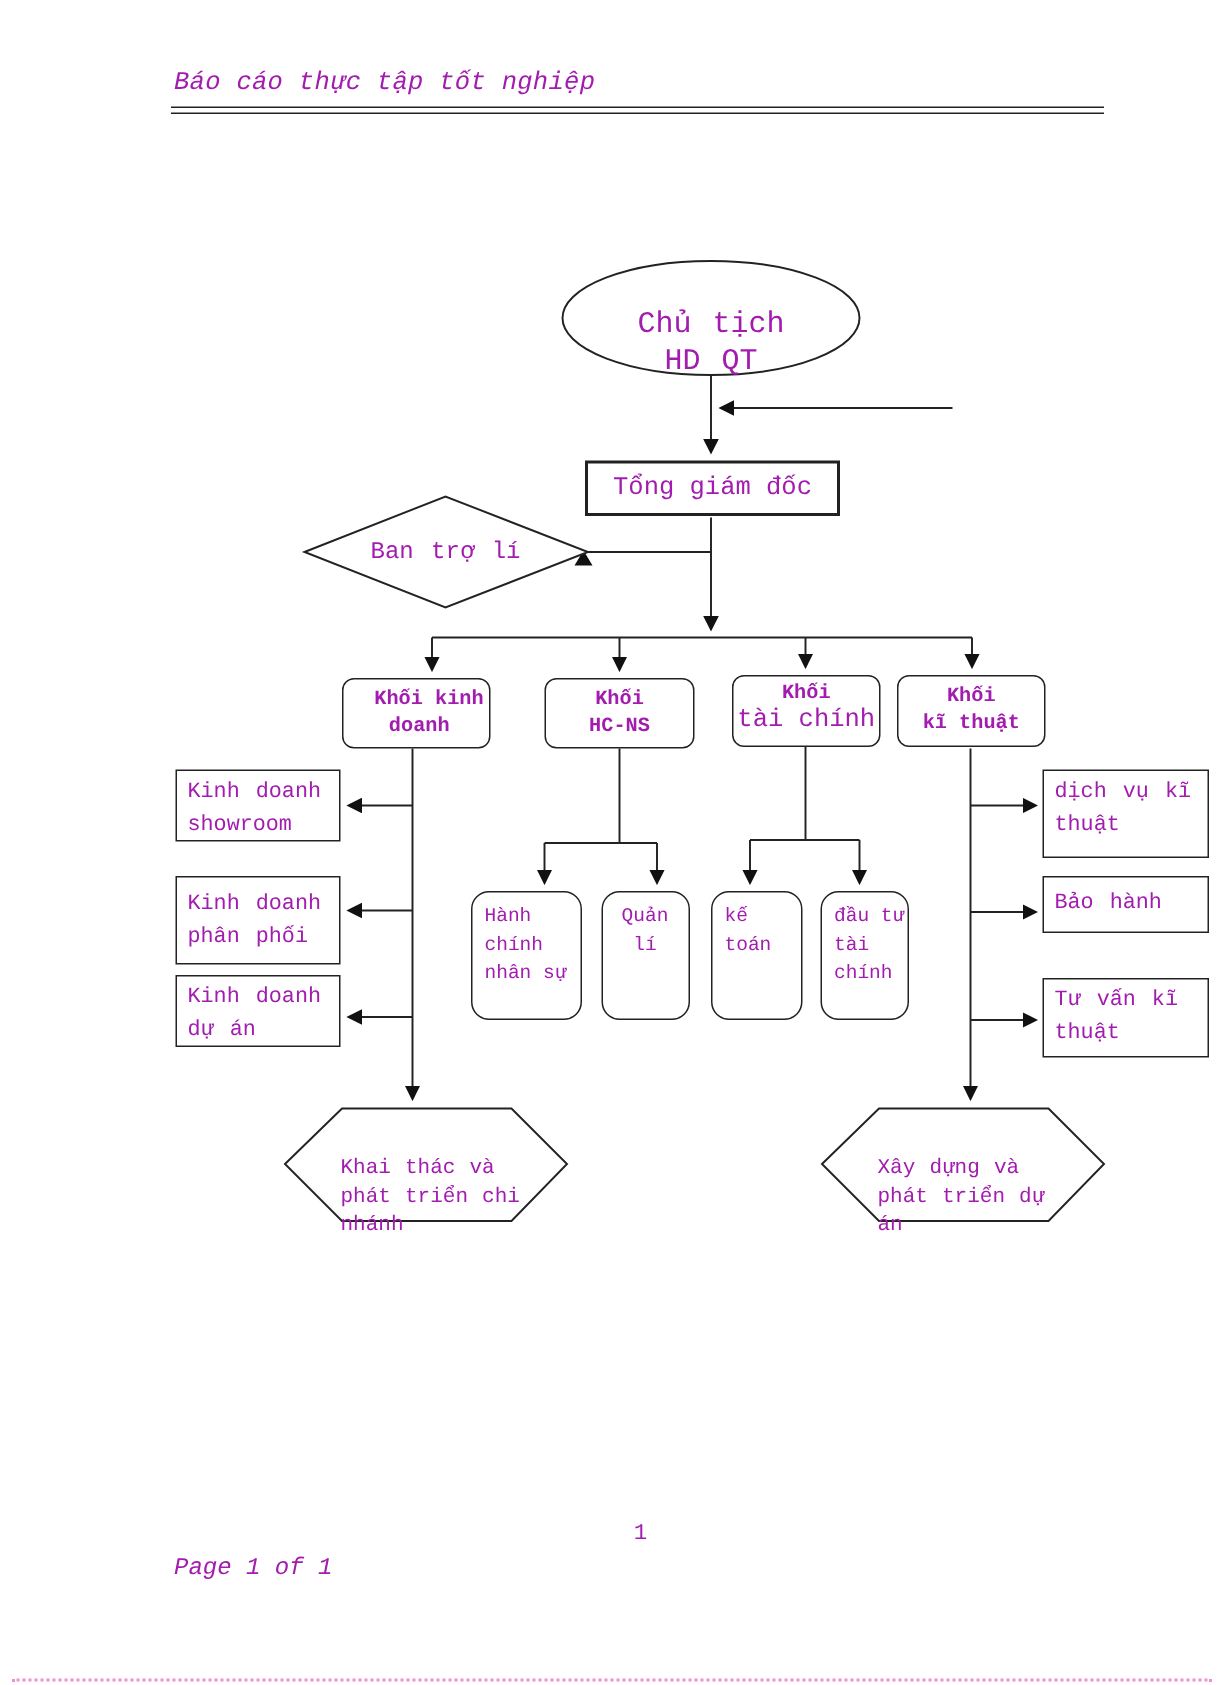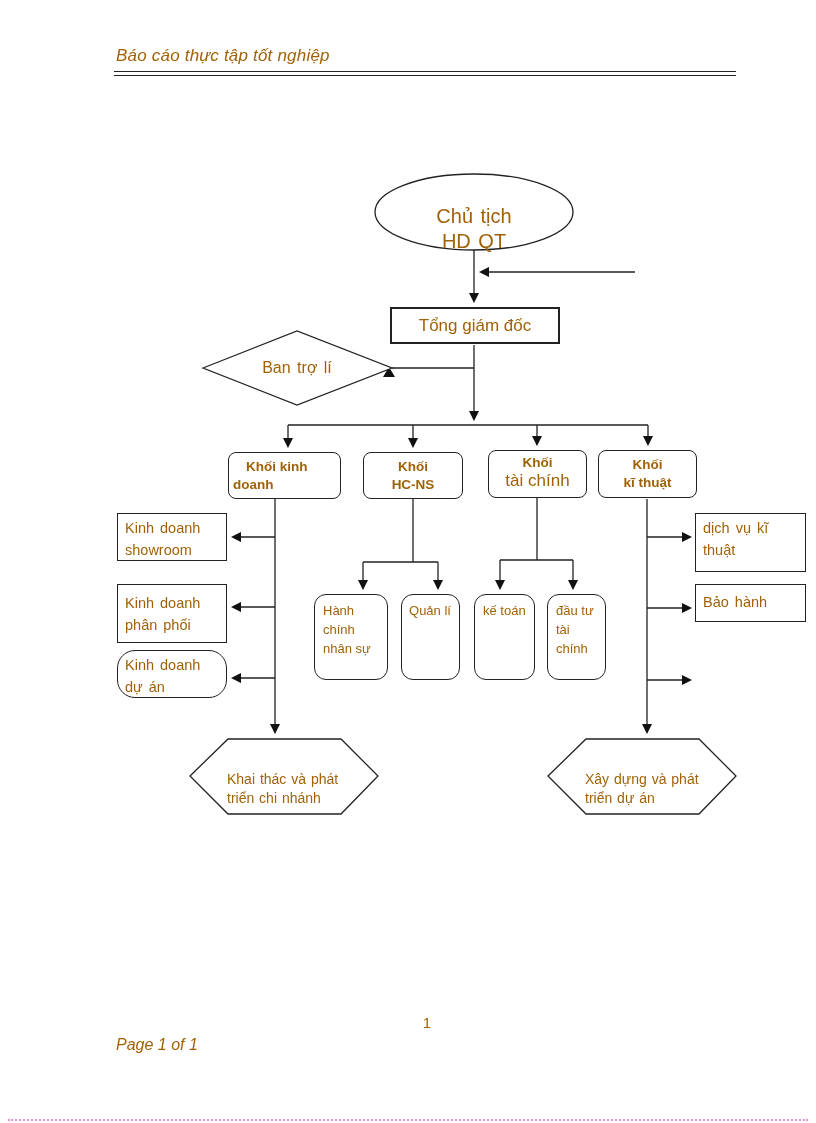--- a/index.html
+++ b/index.html
@@ -1,21 +1,21 @@
 <!DOCTYPE html>
 <html><head>
 <meta charset="utf-8">
 <style>
   html,body{margin:0;padding:0;background:#fff;}
   .page{
     position:relative;
     width:816px;height:1123px;
     background:#fff;
-    font-family:Liberation Sans, sans-serif;
-    color:#a16207;
+    font-family:Liberation Mono, monospace;
+    color:#a21caf;
     overflow:hidden;
   }
   .abs{position:absolute;}
   svg.layer{position:absolute;left:0;top:0;}
   .header-title{
     left:116px;top:46px;
     font-style:italic;font-size:17px;letter-spacing:.2px;
   }
   .header-rule{
     left:114px;top:71px;width:622px;height:3px;
@@ -24,32 +24,32 @@
   .shape-label{line-height:1.25;word-spacing:2px;}
   .lbl-chairman{left:385px;top:204px;width:178px;text-align:center;font-size:20px;}
   .box{border:1px solid #222;background:#fff;box-sizing:border-box;}
   .box-control{left:636px;top:248px;width:148px;height:36px;font-size:16.5px;
     display:flex;align-items:center;justify-content:center;}
   .box-director{left:390px;top:307px;width:170px;height:37px;font-size:17px;border-width:2px;
     display:flex;align-items:center;justify-content:center;}
   .lbl-assistant{left:217px;top:358px;width:160px;text-align:center;font-size:16px;}
   .divbox{border:1px solid #222;border-radius:8px;background:#fff;box-sizing:border-box;
     font-weight:bold;font-size:13.5px;text-align:center;padding-top:5px;line-height:1.3;}
-  .div-business{left:228px;top:452px;width:113px;height:47px;text-align:left;}
+  .div-business{left:228px;top:452px;width:99px;height:47px;text-align:center;}
   .div-business .l1{display:block;padding-left:17px;}
   .div-business .l2{display:block;padding-left:4px;}
   .div-hr{left:363px;top:452px;width:100px;height:47px;}
   .div-finance{left:488px;top:450px;width:99px;height:48px;padding-top:3px;}
   .div-finance .l2{display:block;font-weight:normal;font-size:17px;line-height:1.1;}
   .div-tech{left:598px;top:450px;width:99px;height:48px;}
   .unitbox{border:1px solid #222;background:#fff;box-sizing:border-box;
     font-size:14.5px;line-height:1.5;padding:4px 4px 2px 7px;word-spacing:2px;}
   .u-showroom{left:117px;top:513px;width:110px;height:48px;}
   .u-phanphoi{left:117px;top:584px;width:110px;height:59px;padding-top:8px;}
-  .u-duan{left:117px;top:650px;width:110px;height:48px;border-radius:18px;}
+  .u-duan{left:117px;top:650px;width:110px;height:48px;}
   .midbox{border:1px solid #222;border-radius:12px;background:#fff;box-sizing:border-box;
     font-size:13px;line-height:1.45;padding:7px 5px 2px 8px;}
   .m-hanhchinh{left:314px;top:594px;width:74px;height:86px;}
   .m-quanli{left:401px;top:594px;width:59px;height:86px;text-align:center;padding-left:4px;}
   .m-ketoan{left:474px;top:594px;width:61px;height:86px;}
   .m-dautu{left:547px;top:594px;width:59px;height:86px;}
   .m-dautu .inner{width:48px;}
   .r-dichvu{left:695px;top:513px;width:111px;height:59px;}
   .r-baohanh{left:695px;top:584px;width:111px;height:38px;padding-top:7px;}
   .r-tuvan{left:695px;top:652px;width:111px;height:53px;}
@@ -143,20 +143,21 @@
 
   <div class="abs midbox m-hanhchinh">Hành chính nhân sự</div>
   <div class="abs midbox m-quanli">Quản lí</div>
   <div class="abs midbox m-ketoan">kế toán</div>
   <div class="abs midbox m-dautu">
     <div class="inner">đầu tư tài chính</div>
   </div>
 
   <div class="abs unitbox r-dichvu">dịch vụ kĩ thuật</div>
   <div class="abs unitbox r-baohanh">Bảo hành</div>
+  <div class="abs unitbox r-tuvan">Tư vấn kĩ thuật</div>
 
   <div class="abs hex-label hx-branch">Khai thác và phát triển chi nhánh</div>
   <div class="abs hex-label hx-project">Xây dựng và phát triển dự án</div>
 
   <div class="abs page-number">1</div>
   <div class="abs footer-text">Page 1 of 1</div>
   <div class="abs bottom-rule"></div>
 
 </div>
 

